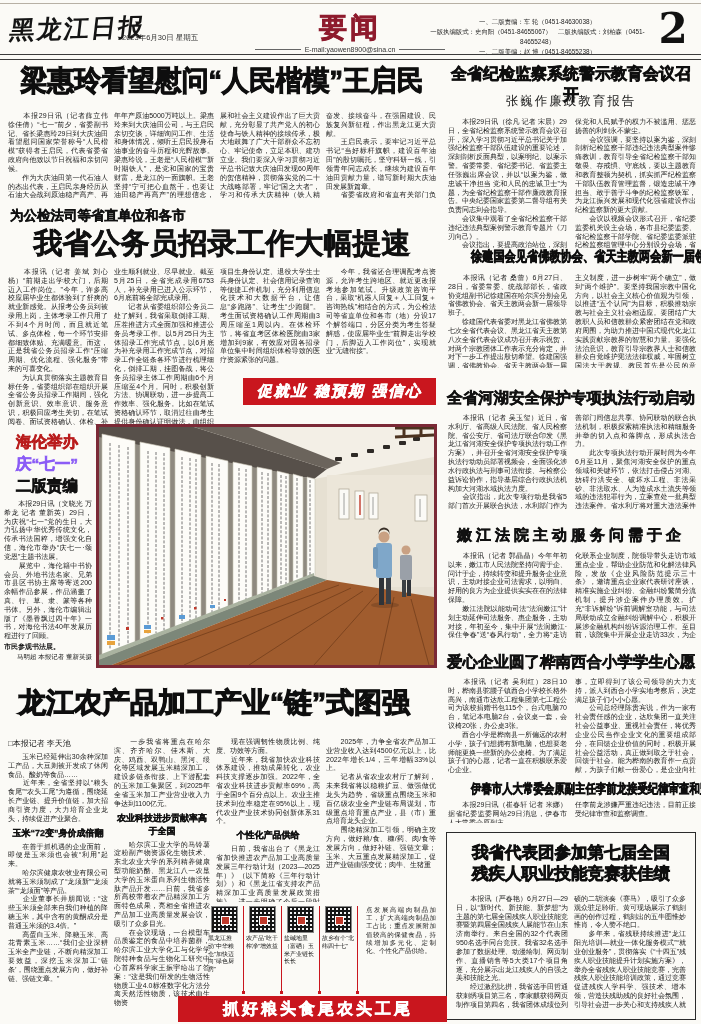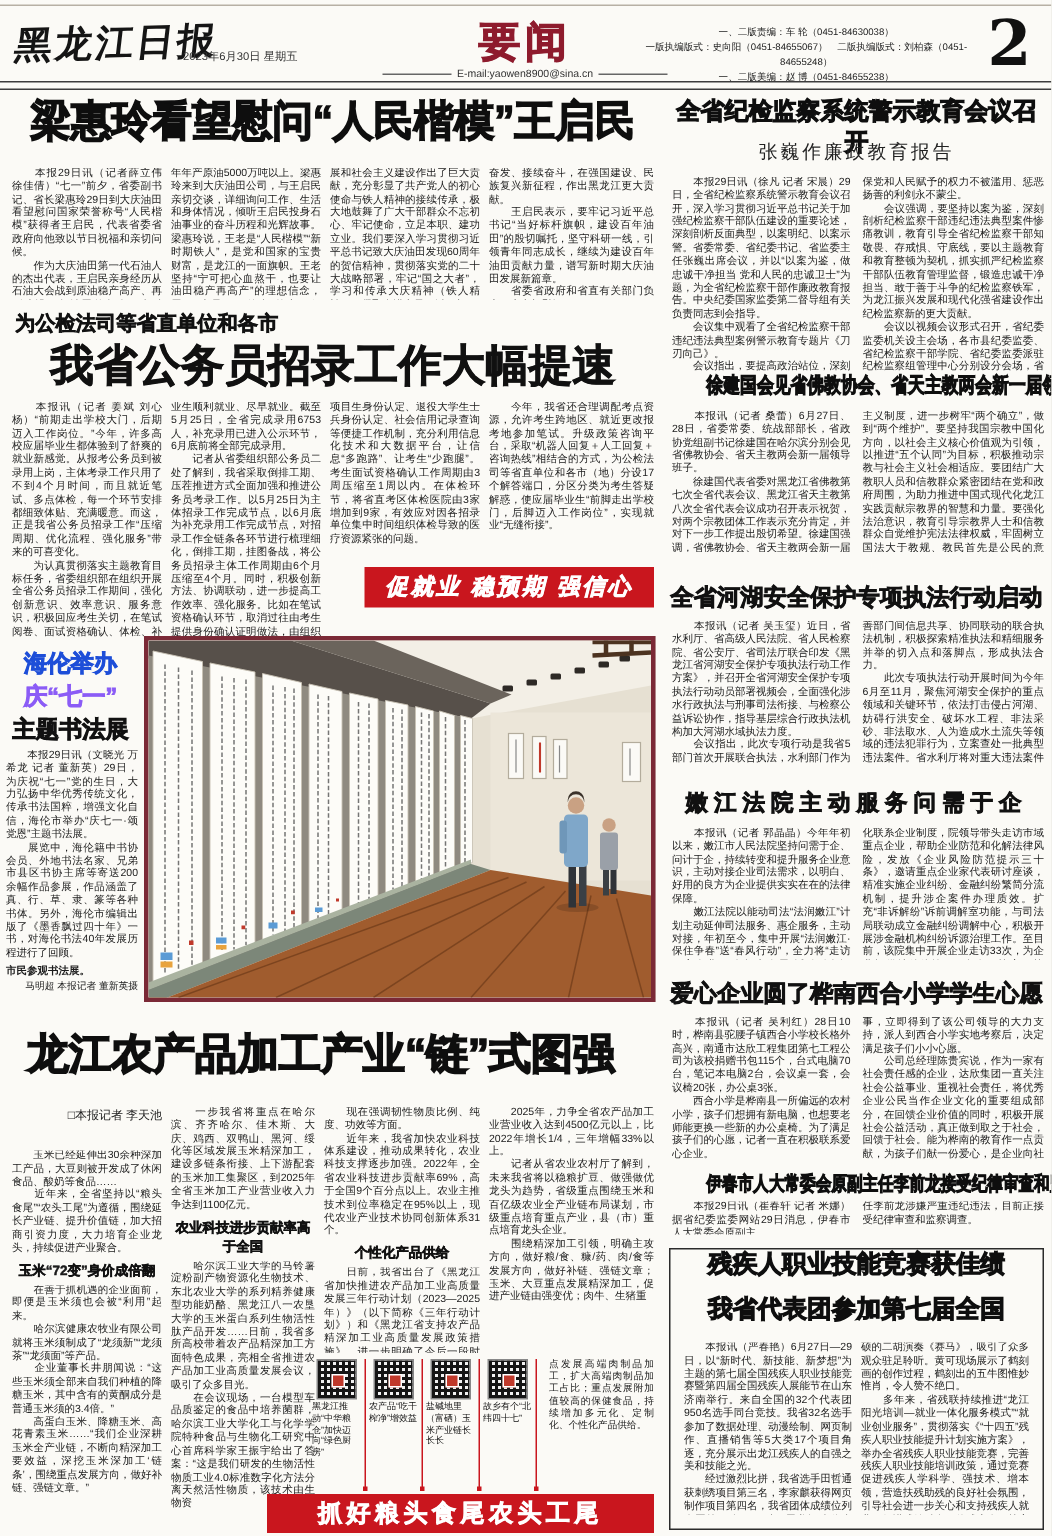--- a/index.html
+++ b/index.html
@@ -56,21 +56,21 @@
   .qrcell{width:38px;padding:0 2px;box-sizing:border-box;border-right:1px solid #c9161e;
           display:flex;flex-direction:column;align-items:center;position:relative;}
   .qrcell:last-child{border-right:1px solid #c9161e;}
   .qrcell::after{content:"";position:absolute;right:-2px;bottom:-2px;width:3px;height:3px;background:#c9161e;}
   .qr{width:27px;height:27px;border:1px solid #888;box-sizing:border-box;position:relative;
       background:repeating-linear-gradient(0deg,#151515 0 2px,transparent 2px 4px),
                  repeating-linear-gradient(90deg,#151515 0 2px,#f2f2f2 2px 4px);}
   .qr::after{content:"";position:absolute;left:9px;top:9px;width:7px;height:7px;
              background:#c0392b;border:1px solid #fff;}
   .qrcap{font-size:6px;line-height:1.3;text-align:left;margin-top:2px;color:#111;}
-  .byline{font-size:8px;font-family:"Liberation Serif",serif;margin-bottom:18px;text-align:right;}
+  .byline{font-size:8px;font-family:"Liberation Serif",serif;margin-bottom:4px;}
   .caption{font-size:7px;font-weight:bold;}
   .credit{font-size:6.5px;text-align:right;color:#222;}
   .cond{transform:scaleX(.8);transform-origin:center;white-space:nowrap;}
 </style>
 </head>
 <body>
 
 <div class="page">
 
   <div class="toprule"></div>
@@ -140,32 +140,32 @@
 　　西合小学是桦南县一所偏远的农村小学，孩子们想拥有新电脑，也想要老师能更换一些新的办公桌椅。为了满足孩子们的心愿，记者一直在积极联系爱心企业。
 　　今年5月，记者与正在我省进行重点项目建设的南通市达欣工程集团第七工程公司沟通此</div>
   <div class="col" style="left:575px;top:678px;width:121px;height:96px;">事，立即得到了该公司领导的大力支持，派人到西合小学实地考察后，决定满足孩子们小小心愿。
 　　公司总经理陈贵宾说，作为一家有社会责任感的企业，达欣集团一直关注社会公益事业、重视社会责任，将优秀企业公民当作企业文化的重要组成部分，在回馈企业价值的同时，积极开展社会公益活动，真正做到取之于社会，回馈于社会。能为桦南的教育作一点贡献，为孩子们献一份爱心，是企业向社会应尽的一份义务。</div>
 
   <div class="h-sans abs cond" style="left:446px;top:780px;width:250px;font-size:13px;">伊春市人大常委会原副主任李前龙接受纪律审查和监察调查</div>
   <div class="col" style="left:448px;top:801px;width:119px;height:22px;">　　本报29日讯（崔春轩 记者 米娜）据省纪委监委网站29日消息，伊春市人大常委会原副主</div>
   <div class="col" style="left:575px;top:801px;width:121px;height:22px;">任李前龙涉嫌严重违纪违法，目前正接受纪律审查和监察调查。</div>
 
   <div class="boxart">
+    <div class="h-sans" style="margin-top:9px;font-size:16.5px;line-height:1.3;">我省代表团参加第七届全国</div>
     <div class="h-sans" style="font-size:16.5px;line-height:1.3;">残疾人职业技能竞赛获佳绩</div>
-    <div class="h-sans" style="margin-top:9px;font-size:16.5px;line-height:1.3;">我省代表团参加第七届全国</div>
     <div class="col" style="left:9px;top:62px;width:112px;height:115px;">　　本报讯（严春艳）6月27日—29日，以“新时代、新技能、新梦想”为主题的第七届全国残疾人职业技能竞赛暨第四届全国残疾人展能节在山东济南举行。来自全国的32个代表团950名选手同台竞技。我省32名选手参加了数据处理、动漫绘制、网页制作、直播销售等5大类17个项目角逐，充分展示出龙江残疾人的自强之美和技能之光。
 　　经过激烈比拼，我省选手田哲通获刺绣项目第三名，李家麒获得网页制作项目第四名，我省团体成绩位列全国第15名。同时，黑龙江省代表团荣获团体组织奖。
 　　第四届全国残疾人展能节在大赛期间同步举办。齐齐哈尔鹤城鹤刻画工作室、黑龙江真匠乐器制造有限公司以及绥化学院三家单位参展，展出二胡、古筝、鹤刻画、衍纸烙铁浮雕等200余件作品。残疾人王</div>
     <div class="col" style="left:127px;top:62px;width:112px;height:115px;">硕的二胡演奏《赛马》，吸引了众多观众驻足聆听。黄可现场展示了鹤刻画的创作过程，鹤刻出的五牛图惟妙惟肖，令人赞不绝口。
 　　多年来，省残联持续推进“龙江阳光培训—就业一体化服务模式”“就业创业服务”，贯彻落实《“十四五”残疾人职业技能提升计划实施方案》，举办全省残疾人职业技能竞赛，完善残疾人职业技能培训政策，通过竞赛促进残疾人学科学、强技术、增本领，营造扶残助残的良好社会氛围，引导社会进一步关心和支持残疾人就业，促进残健融合，使残疾人平等充分参与社会生活。“十四五”期间，省残联将进一步创新政策、搭建平台、开辟途径、丰富方式，引领和推动残疾人职业技能向更加专业化发展，服务和促进广大残疾人在更广领域更好地就业创业。</div>
   </div>
 
-  <div class="hl-t" style="top:432px;color:#1d4ed8;">海伦举办</div>
+  <div class="hl-t" style="top:432px;color:#b91c1c;">海伦举办</div>
   <div class="hl-t" style="top:454px;color:#8b5cf6;">庆“七一”</div>
-  <div class="hl-t" style="top:476px;color:#111;">主题书法展</div>
+  <div class="hl-t" style="top:476px;color:#111;">二版责编</div>
   <div class="col" style="left:4px;top:500px;width:88px;height:140px;">　　本报29日讯（文晓光 万希龙 记者 董新英）29日，为庆祝“七一”党的生日，大力弘扬中华优秀传统文化，传承书法国粹，增强文化自信，海伦市举办“庆七一·颂党恩”主题书法展。
 　　展览中，海伦籍中书协会员、外地书法名家、兄弟市县区书协主席等寄送200余幅作品参展，作品涵盖了真、行、草、隶、篆等各种书体。另外，海伦市编辑出版了《墨香飘过四十年》一书，对海伦书法40年发展历程进行了回顾。
 　　海伦市书法家协会主席曹预海说，海伦市书协将以此次活动为契机，紧跟时代步伐，继往开来，守正创新，创作出更多更优秀的作品，让中华传统文化在海伦绽放光彩。</div>
   <div class="abs caption" style="left:4px;top:642px;width:88px;">市民参观书法展。</div>
   <div class="abs credit" style="left:4px;top:653px;width:88px;">马明超 本报记者 董新英摄</div>
 
   <div class="photo">
     <svg viewBox="0 0 335 238" width="335" height="238" preserveAspectRatio="none">
       <rect width="335" height="238" fill="#e6e0d2"></rect>
       <polygon points="0,0 335,0 335,30 215,52 0,10" fill="#f3efe6"></polygon>
@@ -319,15 +319,15 @@
     <div class="qrcell">
       <div class="qr"></div>
       <div class="qrcap">盐碱地里（富硒）玉米产业链长长长</div>
     </div>
     <div class="qrcell">
       <div class="qr"></div>
       <div class="qrcap">故乡有个“北纬四十七”</div>
     </div>
   </div>
 
-  <div class="redbanner" style="left:178px;top:996px;width:258px;height:26px;font-size:16px;font-style:normal;letter-spacing:3px;">抓好粮头食尾农头工尾</div>
+  <div class="redbanner" style="left:178px;top:996px;width:258px;height:26px;font-size:16px;font-style:normal;letter-spacing:3px;padding-left:11px;">抓好粮头食尾农头工尾</div>
 
 </div>
 
 </body></html>

